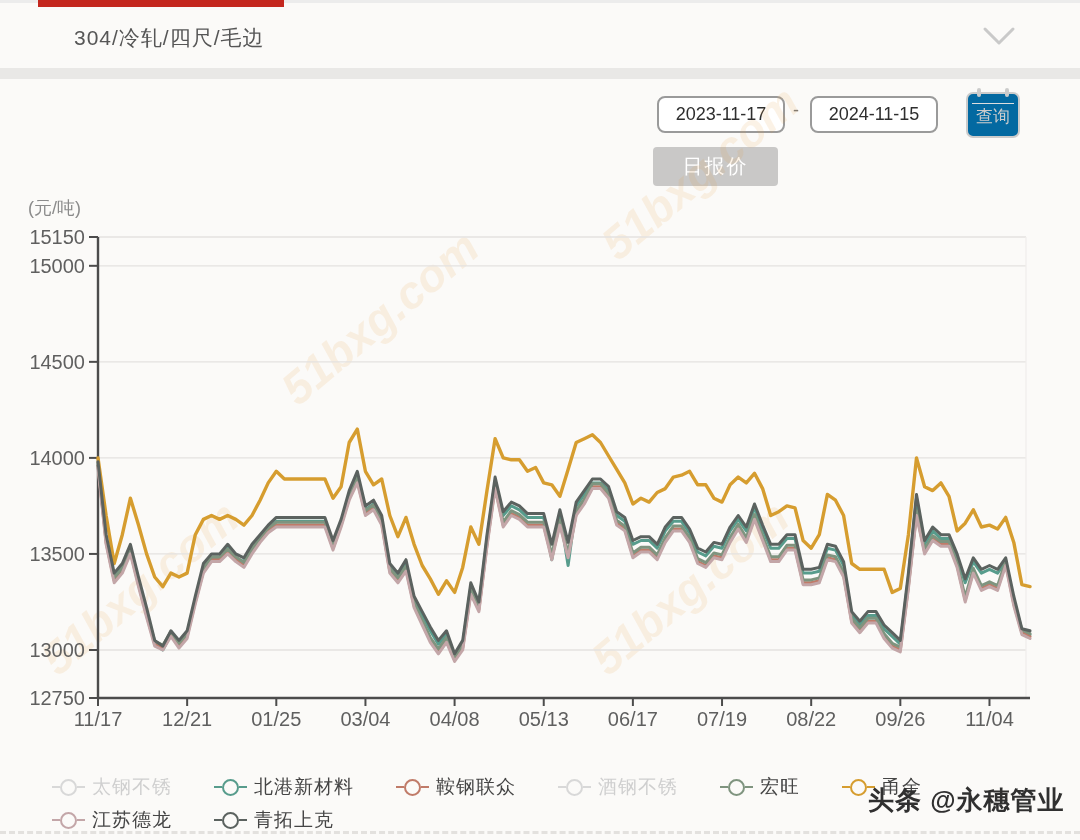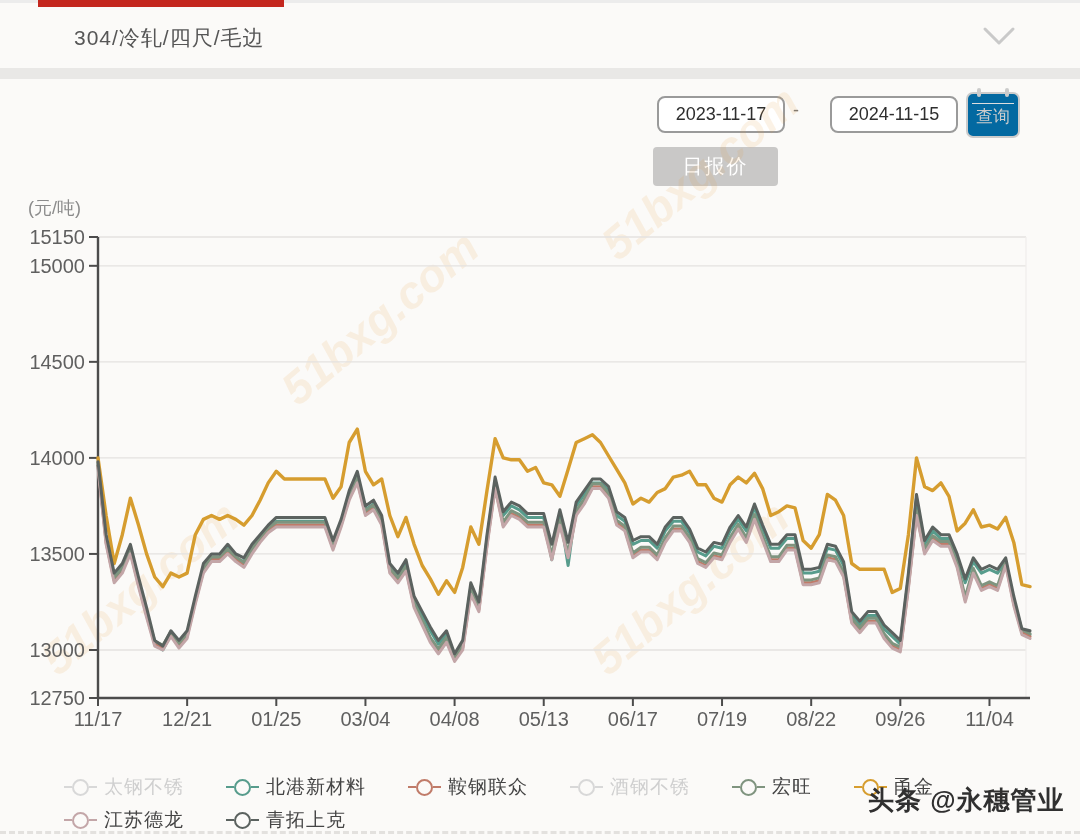--- a/index.html
+++ b/index.html
@@ -13,21 +13,21 @@
   .title-row{position:absolute;top:24px;left:40px;font-size:21px;color:#565656;letter-spacing:1px;margin-left:34px;}
   .chevron-btn{position:absolute;top:26px;left:982px;width:34px;height:22px;cursor:pointer;}
   .divider{position:absolute;top:68px;left:0;width:1080px;height:11px;background:#e9e8e6;}
 
   .date-box{
     position:absolute;top:96px;height:33px;width:124px;
     border:2px solid #9a9a9a;border-radius:8px;background:#fff;
     font-size:18px;color:#2e2e2e;text-align:center;line-height:33px;
   }
   .date-box.from{left:657px;}
-  .date-box.to{left:830px;}
+  .date-box.to{left:810px;}
   .date-dash{position:absolute;top:100px;left:793px;font-size:18px;color:#777;}
   .query-btn{
     position:absolute;top:92px;left:966px;width:50px;height:42px;
     border:2px solid #cbcbcb;border-radius:7px;background:#0369a1;
     color:#ccc;font-size:17px;text-align:center;line-height:46px;cursor:pointer;
   }
   .query-btn::before,.query-btn::after{
     content:"";position:absolute;top:-6px;width:4px;height:9px;background:#cbcbcb;border-radius:2px;
   }
   .query-btn::before{left:9px;}
@@ -38,21 +38,21 @@
   .gray-btn{
     width:125px;height:39px;background:#c9c8c7;color:#fff;
     font-size:20px;border:none;border-radius:4px;letter-spacing:2px;
     display:flex;align-items:center;justify-content:center;cursor:pointer;
     font-family:"Liberation Sans","DejaVu Sans",sans-serif;
   }
   .unit-label{position:absolute;top:196px;left:28px;font-size:18px;color:#8b8b8b;}
 
   #chart{position:absolute;top:0;left:0;}
 
-  .legend-row{position:absolute;left:64px;display:flex;gap:42px;align-items:center;}
+  .legend-row{position:absolute;left:52px;display:flex;gap:42px;align-items:center;}
   .legend-row.r1{top:774px;}
   .legend-row.r2{top:807px;}
   .legend-item{display:flex;align-items:center;cursor:pointer;}
   .lline{display:inline-block;width:8px;height:2px;}
   .lcirc{display:inline-block;width:13px;height:13px;border-radius:50%;border:2px solid;background:transparent;}
   .llabel{font-size:19px;margin-left:7px;letter-spacing:1px;}
 
   .bottom-dashes{position:absolute;left:0;top:831px;width:1080px;border-top:3px dashed #e3e1de;}
   .toutiao-mark{
     position:absolute;top:783px;left:868px;width:210px;

